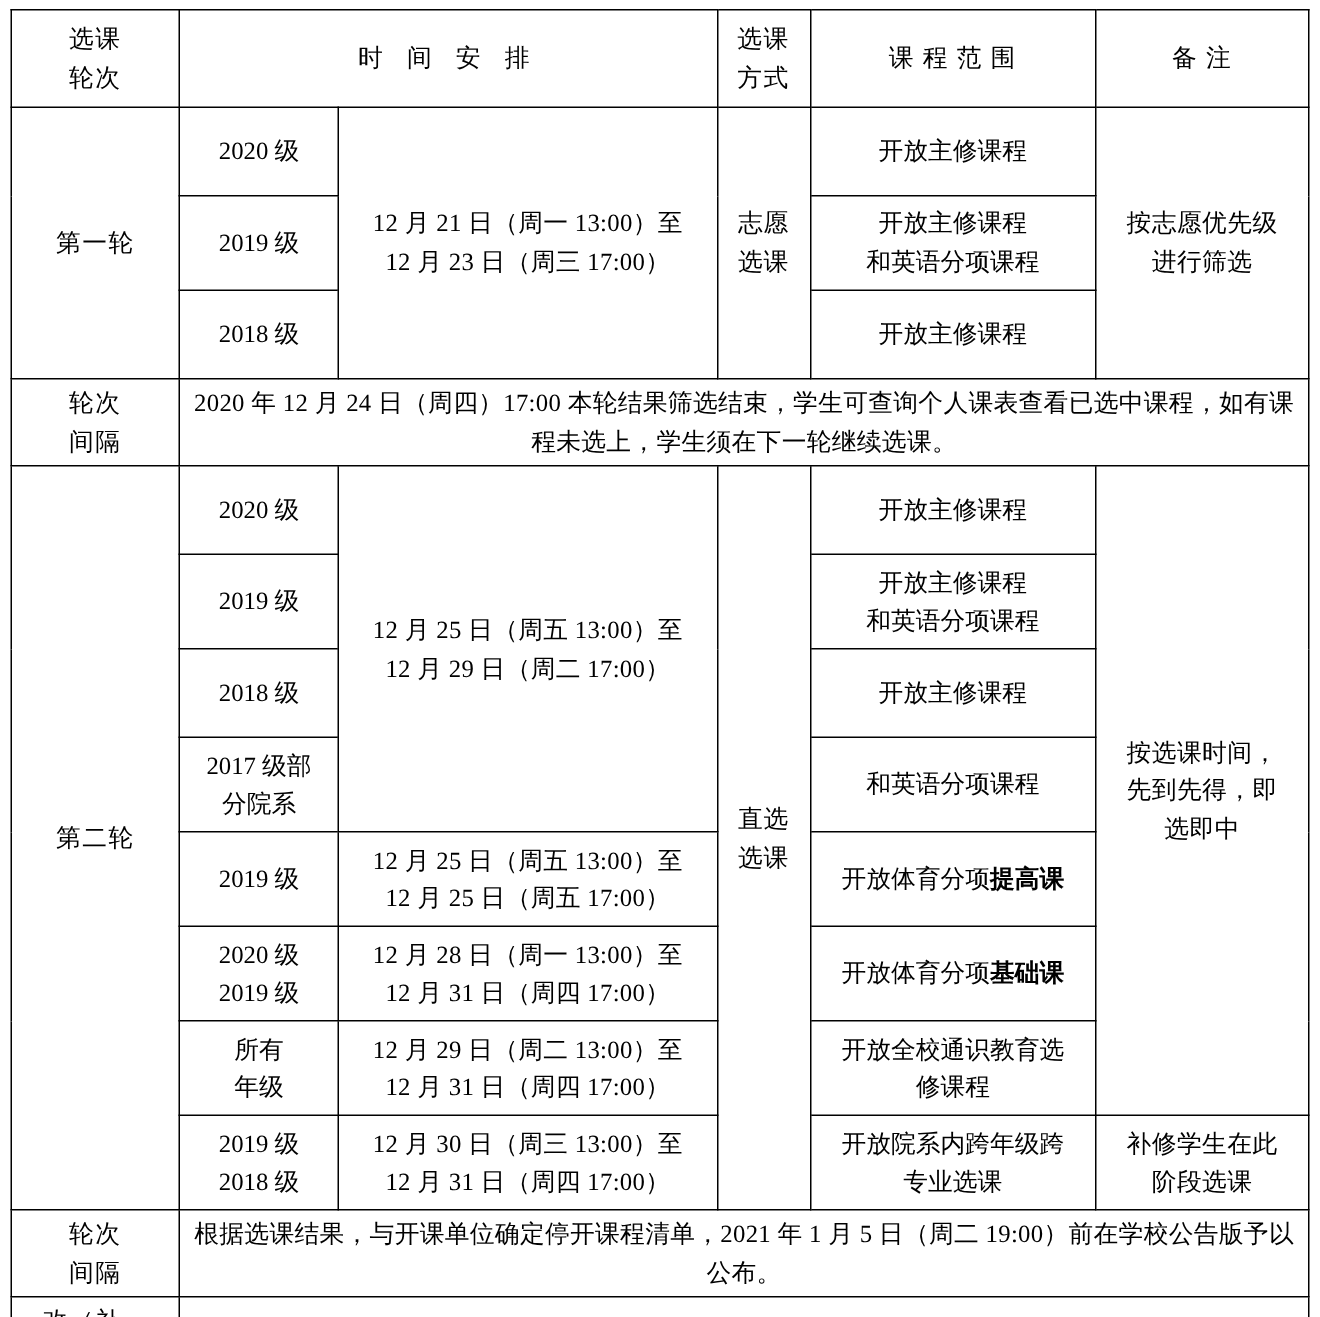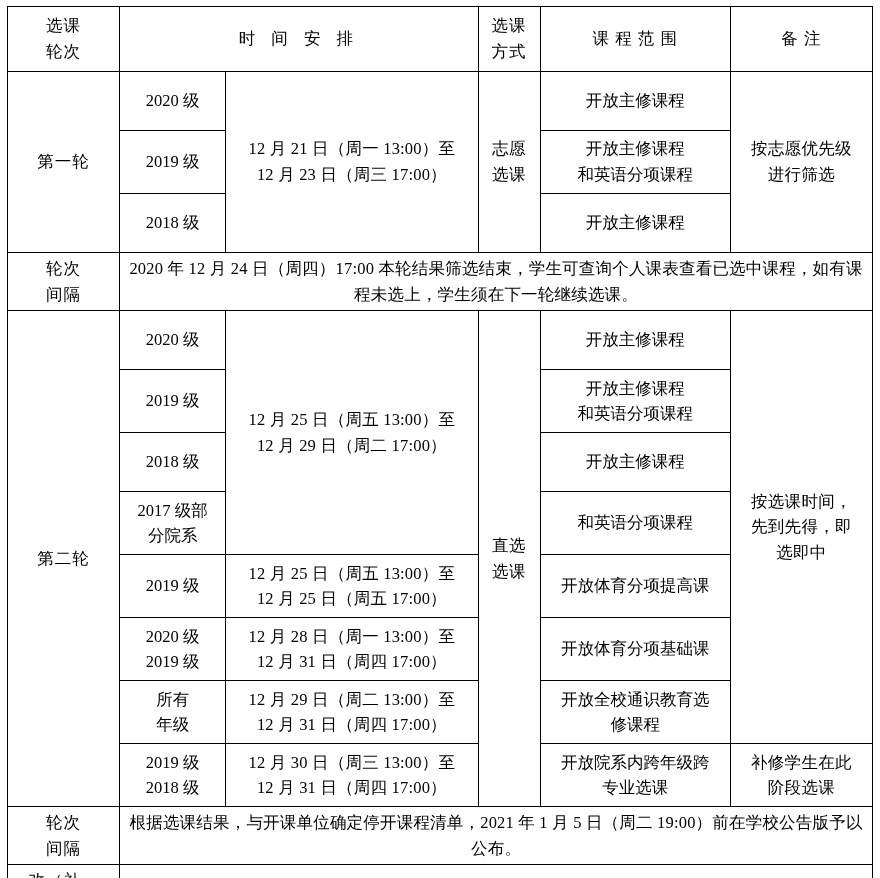--- a/index.html
+++ b/index.html
@@ -75,21 +75,21 @@
   .time-cell {
     font-size: 16.5px;
     line-height: 1.8;
     letter-spacing: 0.2px;
   }
   .grade-cell {
     font-size: 16.5px;
     line-height: 1.6;
   }
   .bold-in {
-    font-weight: normal;
+    font-weight: bold;
   }
   .final-row td {
     height: 46px;
   }
   .tall-1 { height: 52px; }
   .tall-2 { height: 56px; }
 </style>
 </head>
 <body>
 

